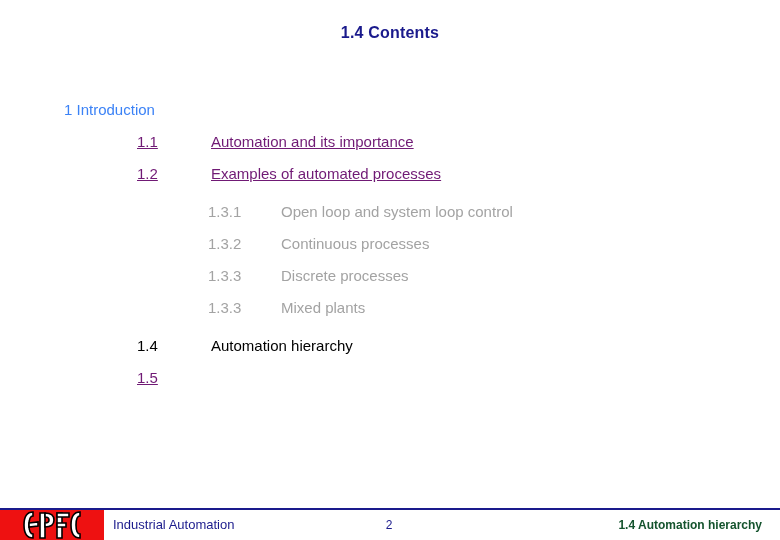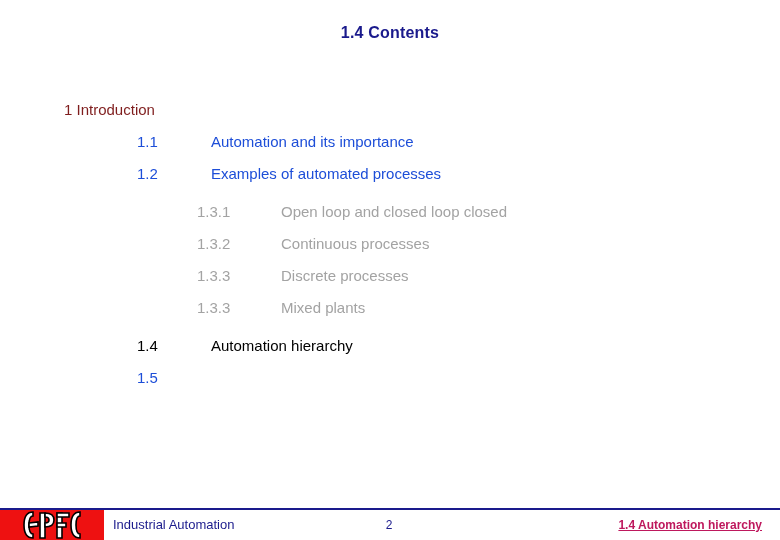--- a/index.html
+++ b/index.html
@@ -33,21 +33,21 @@
   #toc {
     position: absolute;
     left: 0;
     top: 100px;
     width: 780px;
   }
 
   .toc-heading {
     position: relative;
     margin-left: 64px;
-    color: #7f1d1d;
+    color: #3b82f6;
     font-size: 15px;
     line-height: 20px;
     margin-bottom: 12px;
     white-space: nowrap;
   }
 
   .toc-row {
     position: relative;
     height: 32px;
     white-space: nowrap;
@@ -63,24 +63,24 @@
     top: 0;
     font-size: 15px;
     line-height: 20px;
   }
 
   
   .lvl1 .num { left: 137px; }
   .lvl1 .txt { left: 211px; }
   
   .lvl2 { height: 32px; }
-  .lvl2 .num { left: 197px; }
+  .lvl2 .num { left: 208px; }
   .lvl2 .txt { left: 281px; }
 
-  .dim  { color: #1d4ed8; }
+  .dim  { color: #701a75; text-decoration: underline; }
   .dim2 { color: #a3a3a3; }
   .active { color: #000000; font-weight: normal; }
 
   .gap-before { margin-top: 6px; }
 
   
   #footer {
     position: absolute;
     left: 0;
     bottom: 0;
@@ -121,25 +121,24 @@
     top: 10px;
     width: 58px;
     text-align: center;
     color: #1a1a8c;
     font-size: 12px;
   }
   #footer-section {
     position: absolute;
     right: 18px;
     top: 10px;
-    color: #be185d;
+    color: #14532d;
     font-size: 12px;
     font-weight: bold;
     white-space: nowrap;
-    text-decoration: underline;
   }
 </style>
 </head>
 <body>
 
 <div id="slide-title">1.4 Contents</div>
 
 <div id="toc">
 
   <div class="toc-heading">1 Introduction</div>
@@ -150,21 +149,21 @@
   </div>
 
   <div class="toc-row lvl1">
     <span class="num dim">1.2</span>
     <span class="txt dim">Examples of automated processes</span>
   </div>
 
 
   <div class="toc-row lvl2 gap-before">
     <span class="num dim2">1.3.1</span>
-    <span class="txt dim2">Open loop and closed loop closed</span>
+    <span class="txt dim2">Open loop and system loop control</span>
   </div>
 
   <div class="toc-row lvl2">
     <span class="num dim2">1.3.2</span>
     <span class="txt dim2">Continuous processes</span>
   </div>
 
   <div class="toc-row lvl2">
     <span class="num dim2">1.3.3</span>
     <span class="txt dim2">Discrete processes</span>

